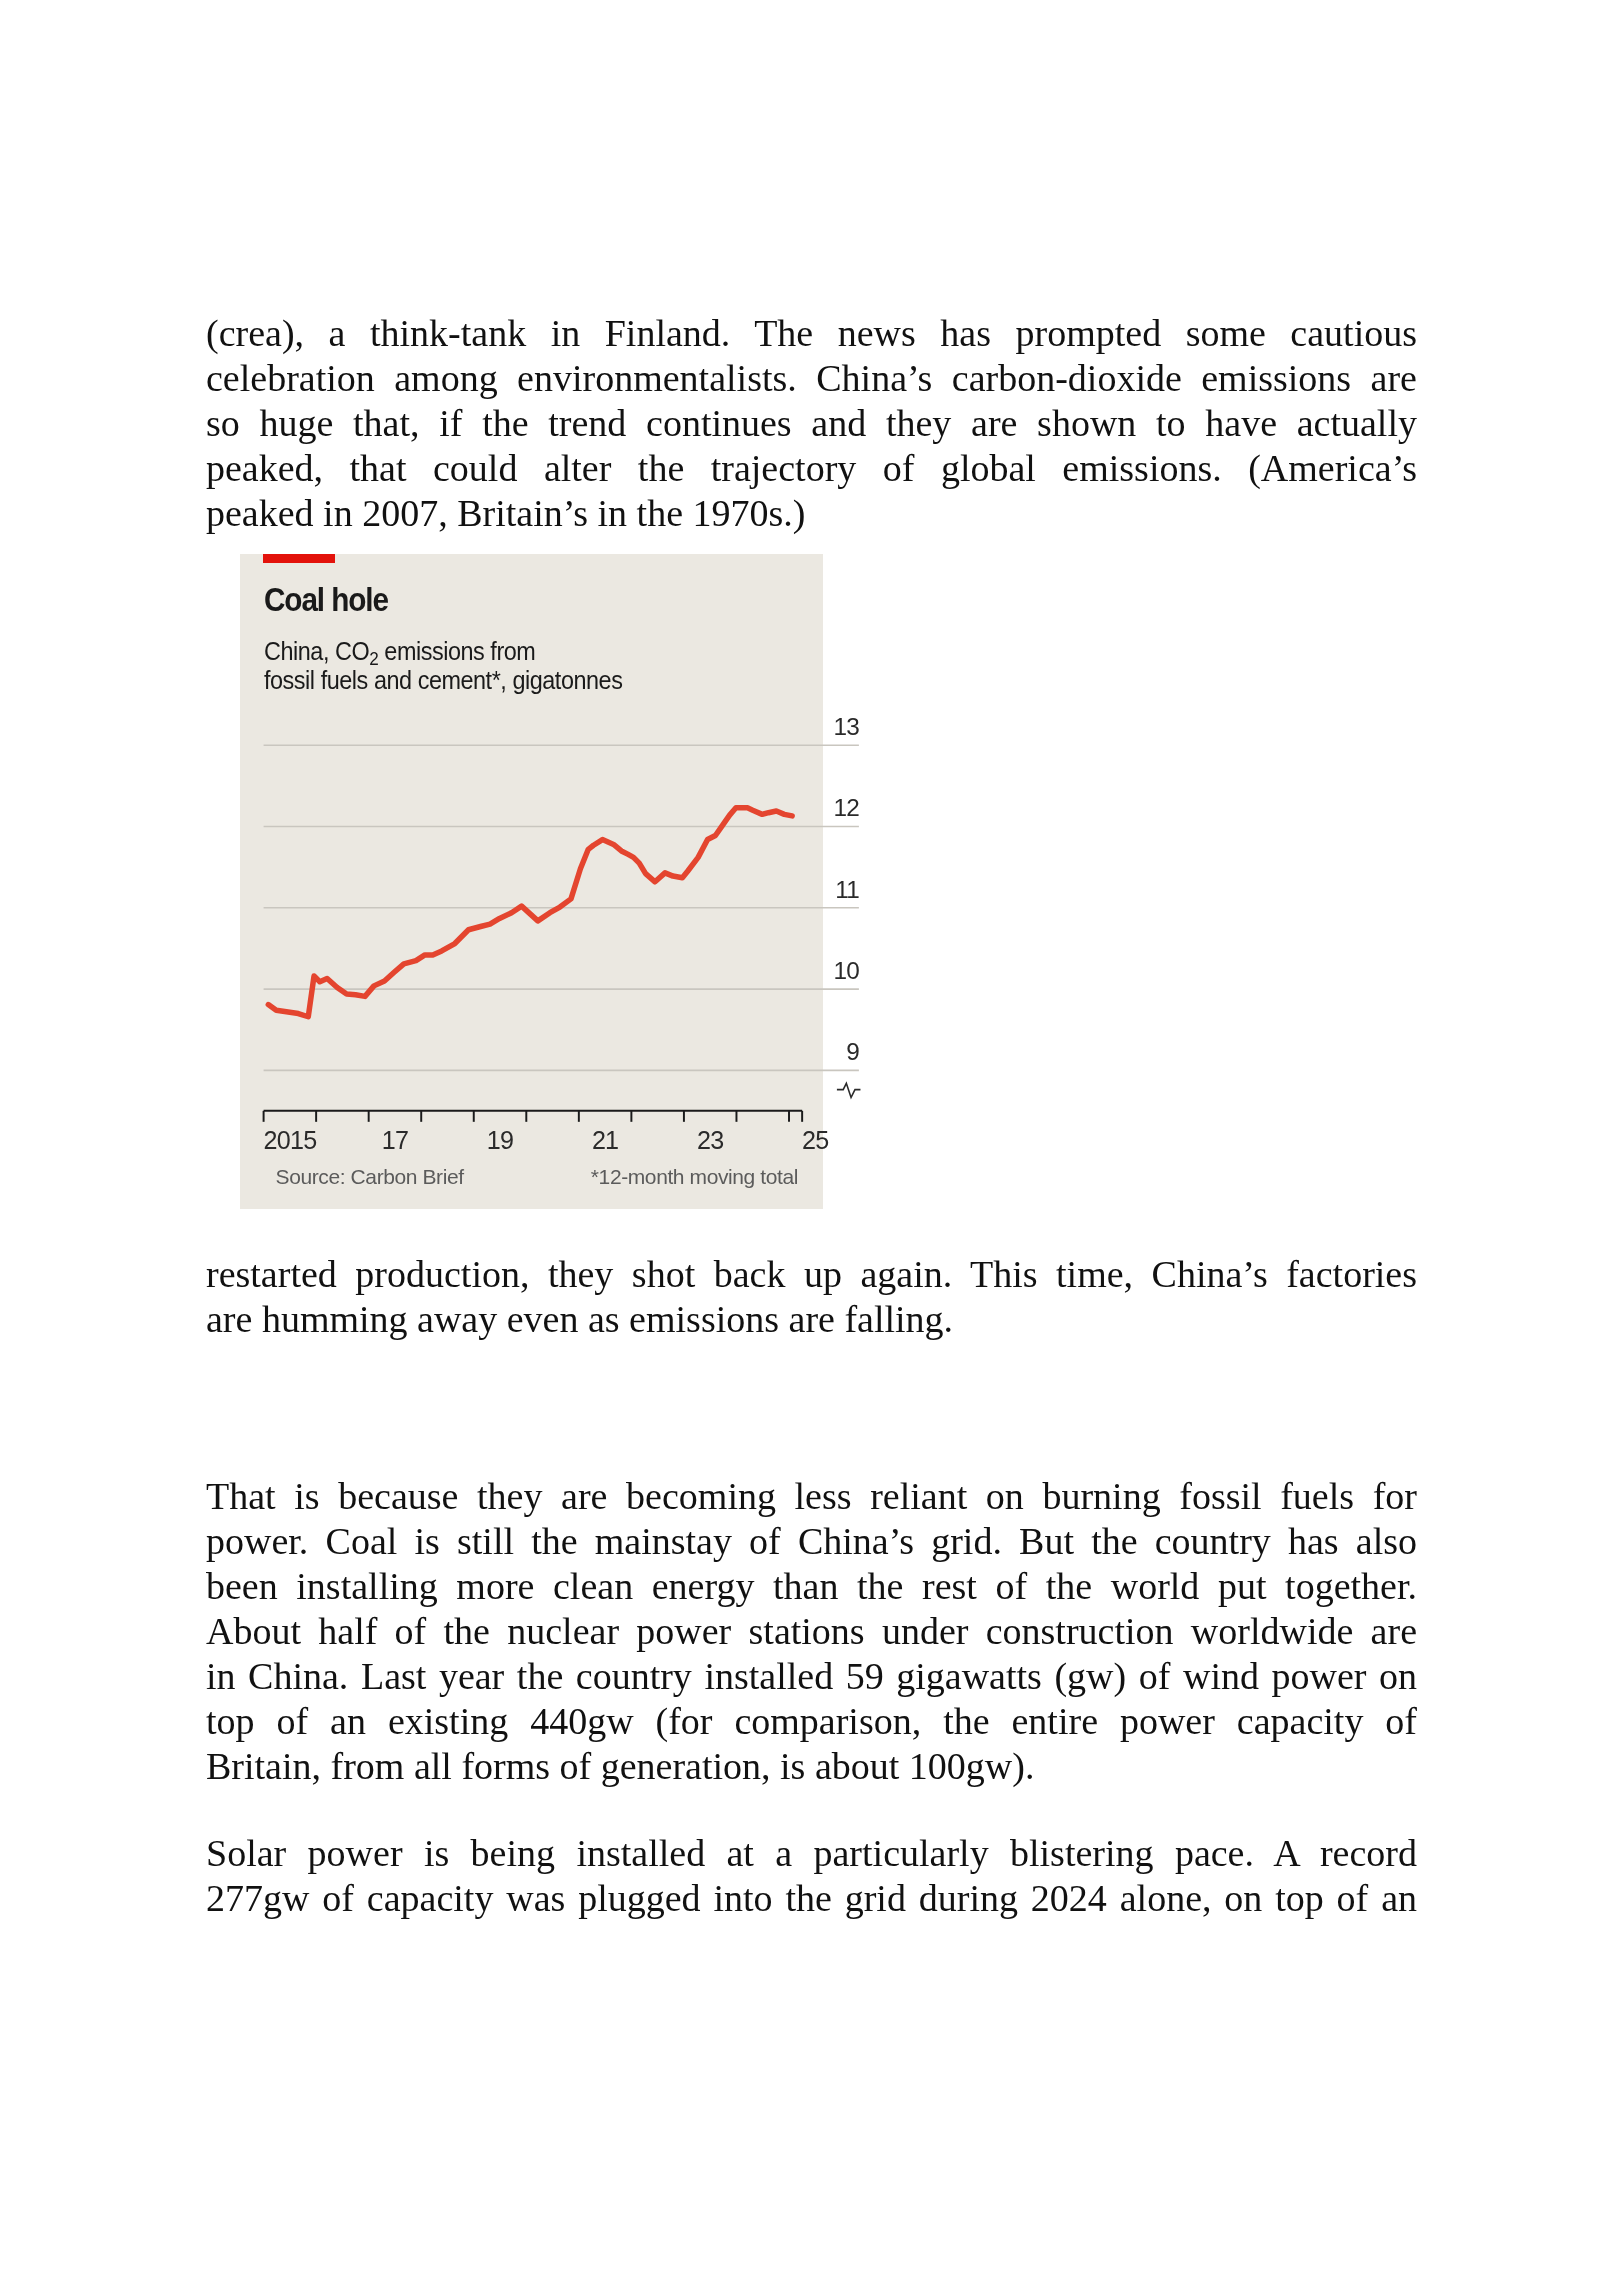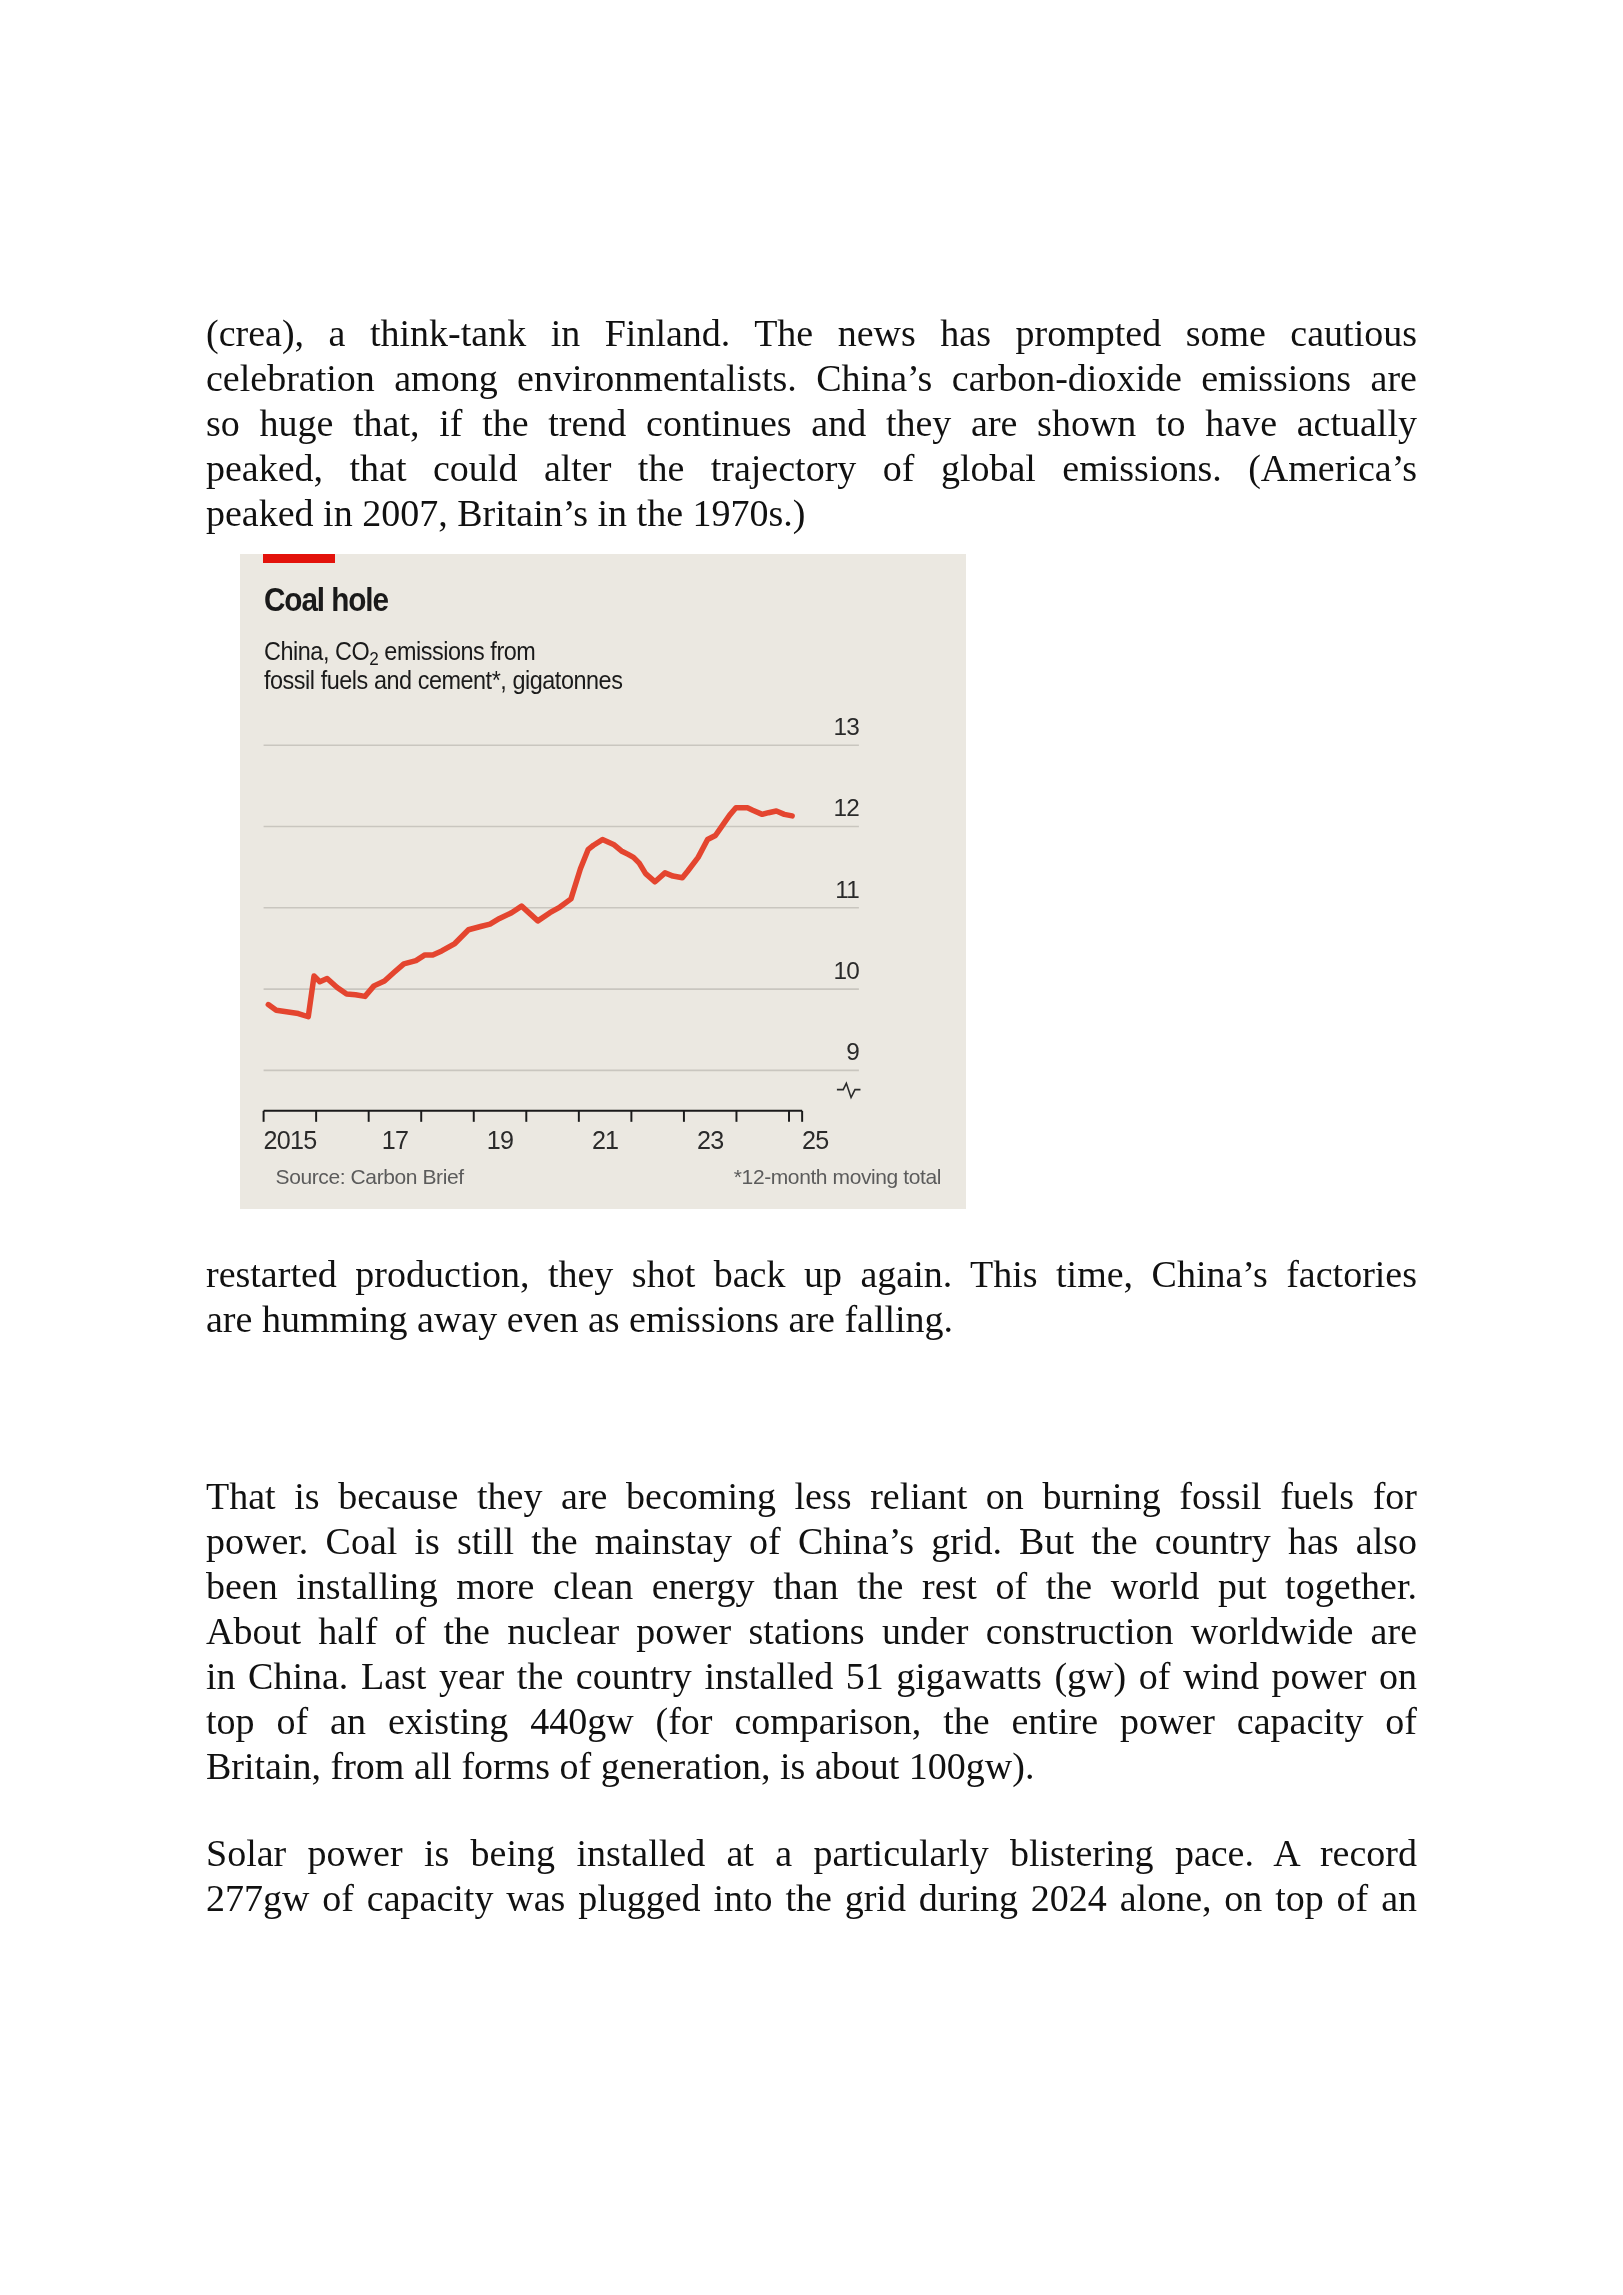--- a/index.html
+++ b/index.html
@@ -25,21 +25,21 @@
     white-space: nowrap;
     text-align: justify;
     text-align-last: justify;
   }
   .line.last { text-align: center; text-align-last: left; }
 
   #chart {
     position: absolute;
     left: 240px;
     top: 554px;
-    width: 726px;
+    width: 583px;
     height: 655px;
     background: #ebe8e1;
   }
   #chart-bar {
     position: absolute;
     left: 23px; top: 0;
     width: 72px; height: 8.6px;
     background: #e3120b;
   }
   .c-text {
@@ -132,21 +132,21 @@
 
   <div class="para" id="p1" style="top:1252px;">
       <span class="line">restarted production, they shot back up again. This time, China’s factories</span>
       <span class="line last">are humming away even as emissions are falling.</span>
     </div>
   <div class="para" id="p2" style="top:1474px;">
       <span class="line">That is because they are becoming less reliant on burning fossil fuels for</span>
       <span class="line">power. Coal is still the mainstay of China’s grid. But the country has also</span>
       <span class="line">been installing more clean energy than the rest of the world put together.</span>
       <span class="line">About half of the nuclear power stations under construction worldwide are</span>
-      <span class="line">in China. Last year the country installed 51 gigawatts (gw) of wind power on</span>
+      <span class="line">in China. Last year the country installed 59 gigawatts (gw) of wind power on</span>
       <span class="line">top of an existing 440gw (for comparison, the entire power capacity of</span>
       <span class="line last">Britain, from all forms of generation, is about 100gw).</span>
     </div>
   <div class="para" id="p3" style="top:1831px;">
       <span class="line">Solar power is being installed at a particularly blistering pace. A record</span>
       <span class="line">277gw of capacity was plugged into the grid during 2024 alone, on top of an</span>
     </div>
 
 </div>
 

